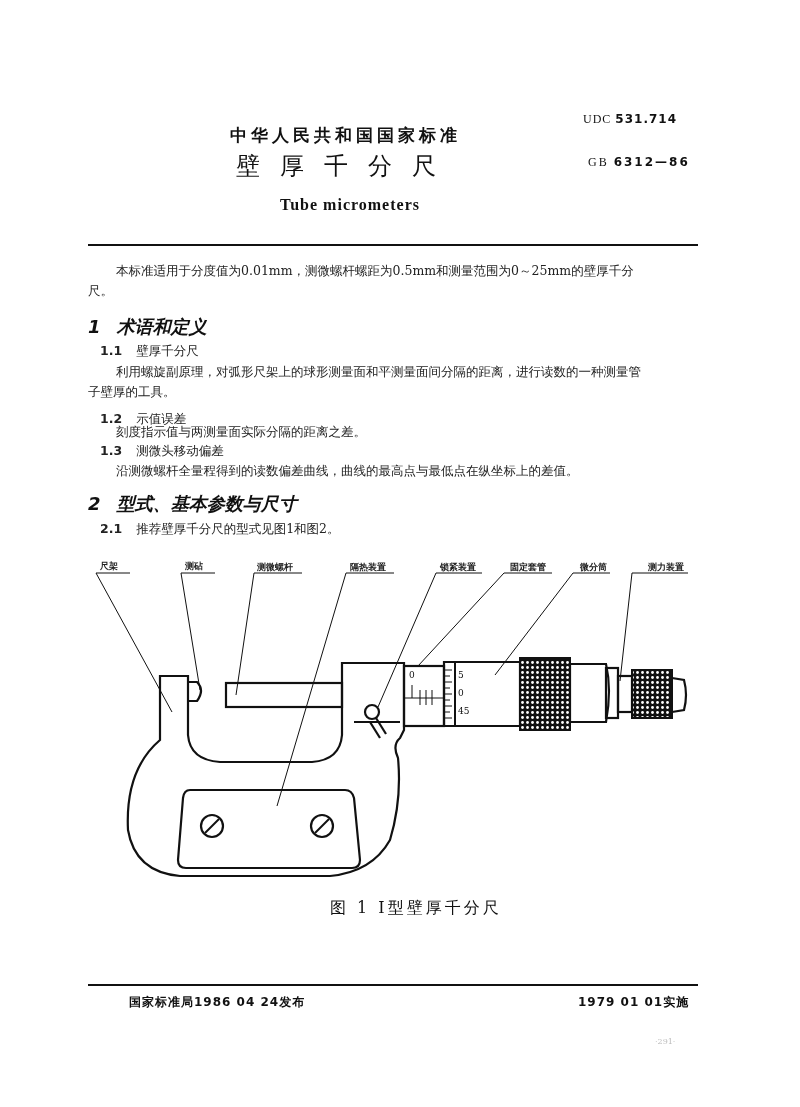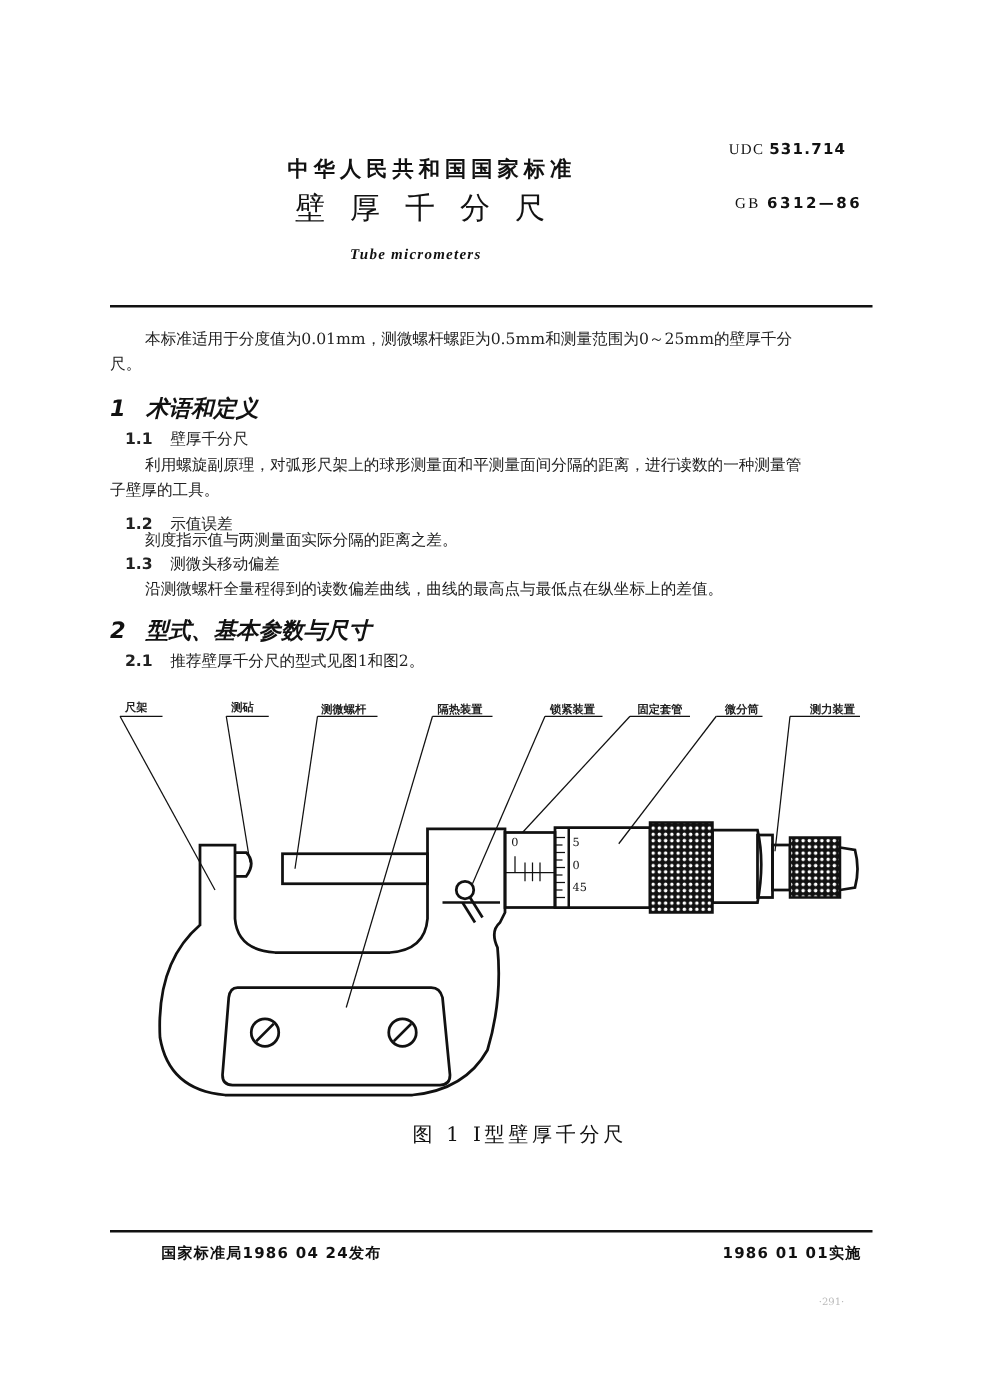--- a/index.html
+++ b/index.html
@@ -4,21 +4,21 @@
 <style>
   html, body { margin: 0; padding: 0; background: #ffffff; }
   body { width: 800px; height: 1107px; position: relative; overflow: hidden;
          font-family: "DejaVu Serif", "Liberation Serif", serif; color: #111; }
   .abs { position: absolute; }
   .hdr-std { left: 230px; top: 96px; font-family: Liberation Mono, monospace; font-size: 17px; letter-spacing: 4px; font-weight: bold; margin-top: 28px; }
   .hdr-udc { left: 583px; top: 112px; font-size: 12px; letter-spacing: 1px; font-family: "Liberation Serif", serif; }
   .hdr-udc b, .hdr-gb b { font-family: "DejaVu Sans", sans-serif; font-weight: bold; }
   .hdr-title { left: 236px; top: 150px; font-size: 24px; letter-spacing: 20px; font-family: "DejaVu Sans", sans-serif; }
   .hdr-gb { left: 588px; top: 155px; font-size: 12px; letter-spacing: 2px; font-family: "Liberation Serif", serif; }
-  .hdr-en { left: 280px; top: 196px; font-size: 12px; font-weight: bold; letter-spacing: 1px; font-family: "Liberation Serif", serif; font-style: italic; }
+  .hdr-en { left: 280px; top: 196px; font-size: 16px; font-weight: bold; letter-spacing: 1px; font-family: "Liberation Serif", serif; }
   .rule { left: 88px; height: 2px; background: #111; width: 610px; }
   .para { font-size: 12.5px; line-height: 22px; color: #222; }
   .sec { font-family: "DejaVu Sans", sans-serif; font-size: 18px; font-weight: bold; color: #111; font-style: italic; }
   .num { font-family: "DejaVu Sans", sans-serif; font-weight: bold; margin-right: 10px; }
   .lbl { font-size: 9px; font-weight: bold; color: #222; font-family: "DejaVu Sans", sans-serif; white-space: nowrap; }
   .caption { left: 330px; top: 898px; font-size: 16px; letter-spacing: 3px; }
   .foot { font-family: "DejaVu Sans", sans-serif; font-size: 12px; font-weight: bold; letter-spacing: 1px; }
   svg { position: absolute; left: 0; top: 0; }
 </style>
 </head>
@@ -167,14 +167,14 @@
 
 <div class="abs" style="left:409px; top:670px; font-size:9px;">0</div>
 <div class="abs" style="left:458px; top:670px; font-size:9px;">5</div>
 <div class="abs" style="left:458px; top:688px; font-size:9px;">0</div>
 <div class="abs" style="left:458px; top:706px; font-size:9px;">45</div>
 
 <div class="abs caption">图 1  Ⅰ型壁厚千分尺</div>
 
 <div class="abs rule" style="top:984px;"></div>
 <div class="abs foot" style="left:88px; top:994px;padding-left:41px;">国家标准局1986 04 24发布</div>
-<div class="abs foot" style="left:578px; top:994px;">1986 01 01实施</div>
+<div class="abs foot" style="left:578px; top:994px;">1979 01 01实施</div>
 <div class="abs" style="left:655px; top:1037px; font-size:8px; color:#bbb;">·291·</div>
 
 </body></html>

